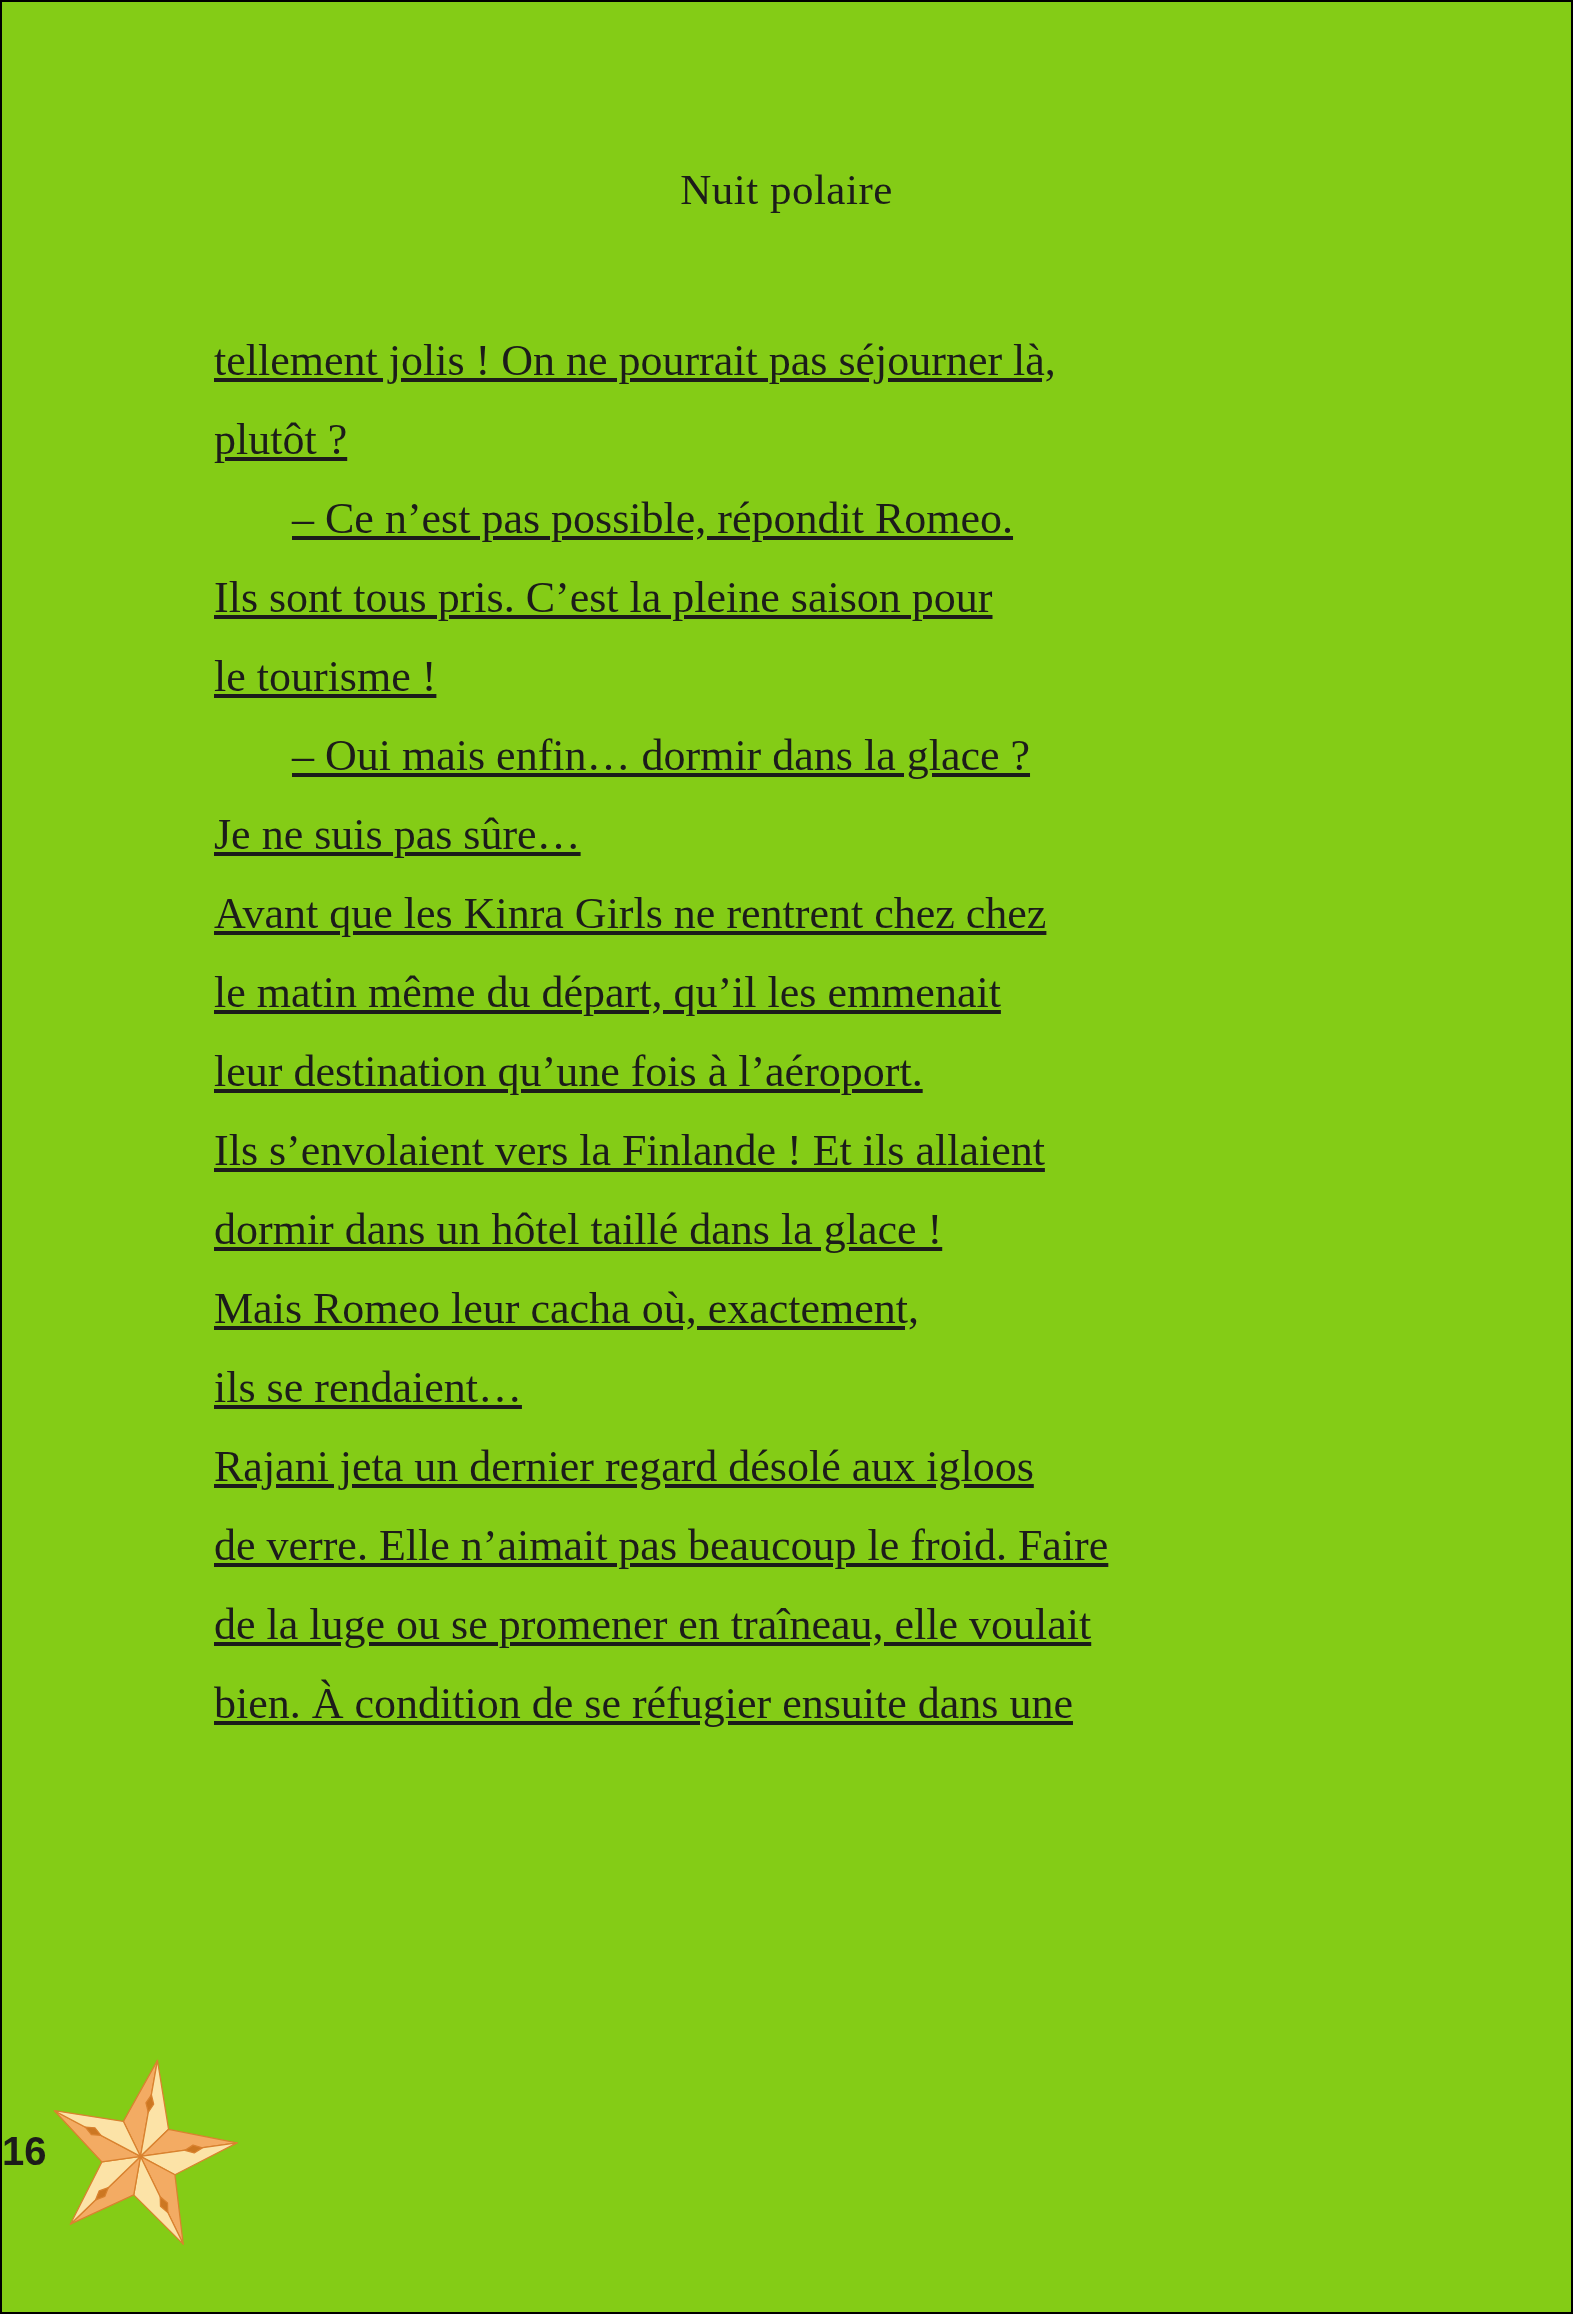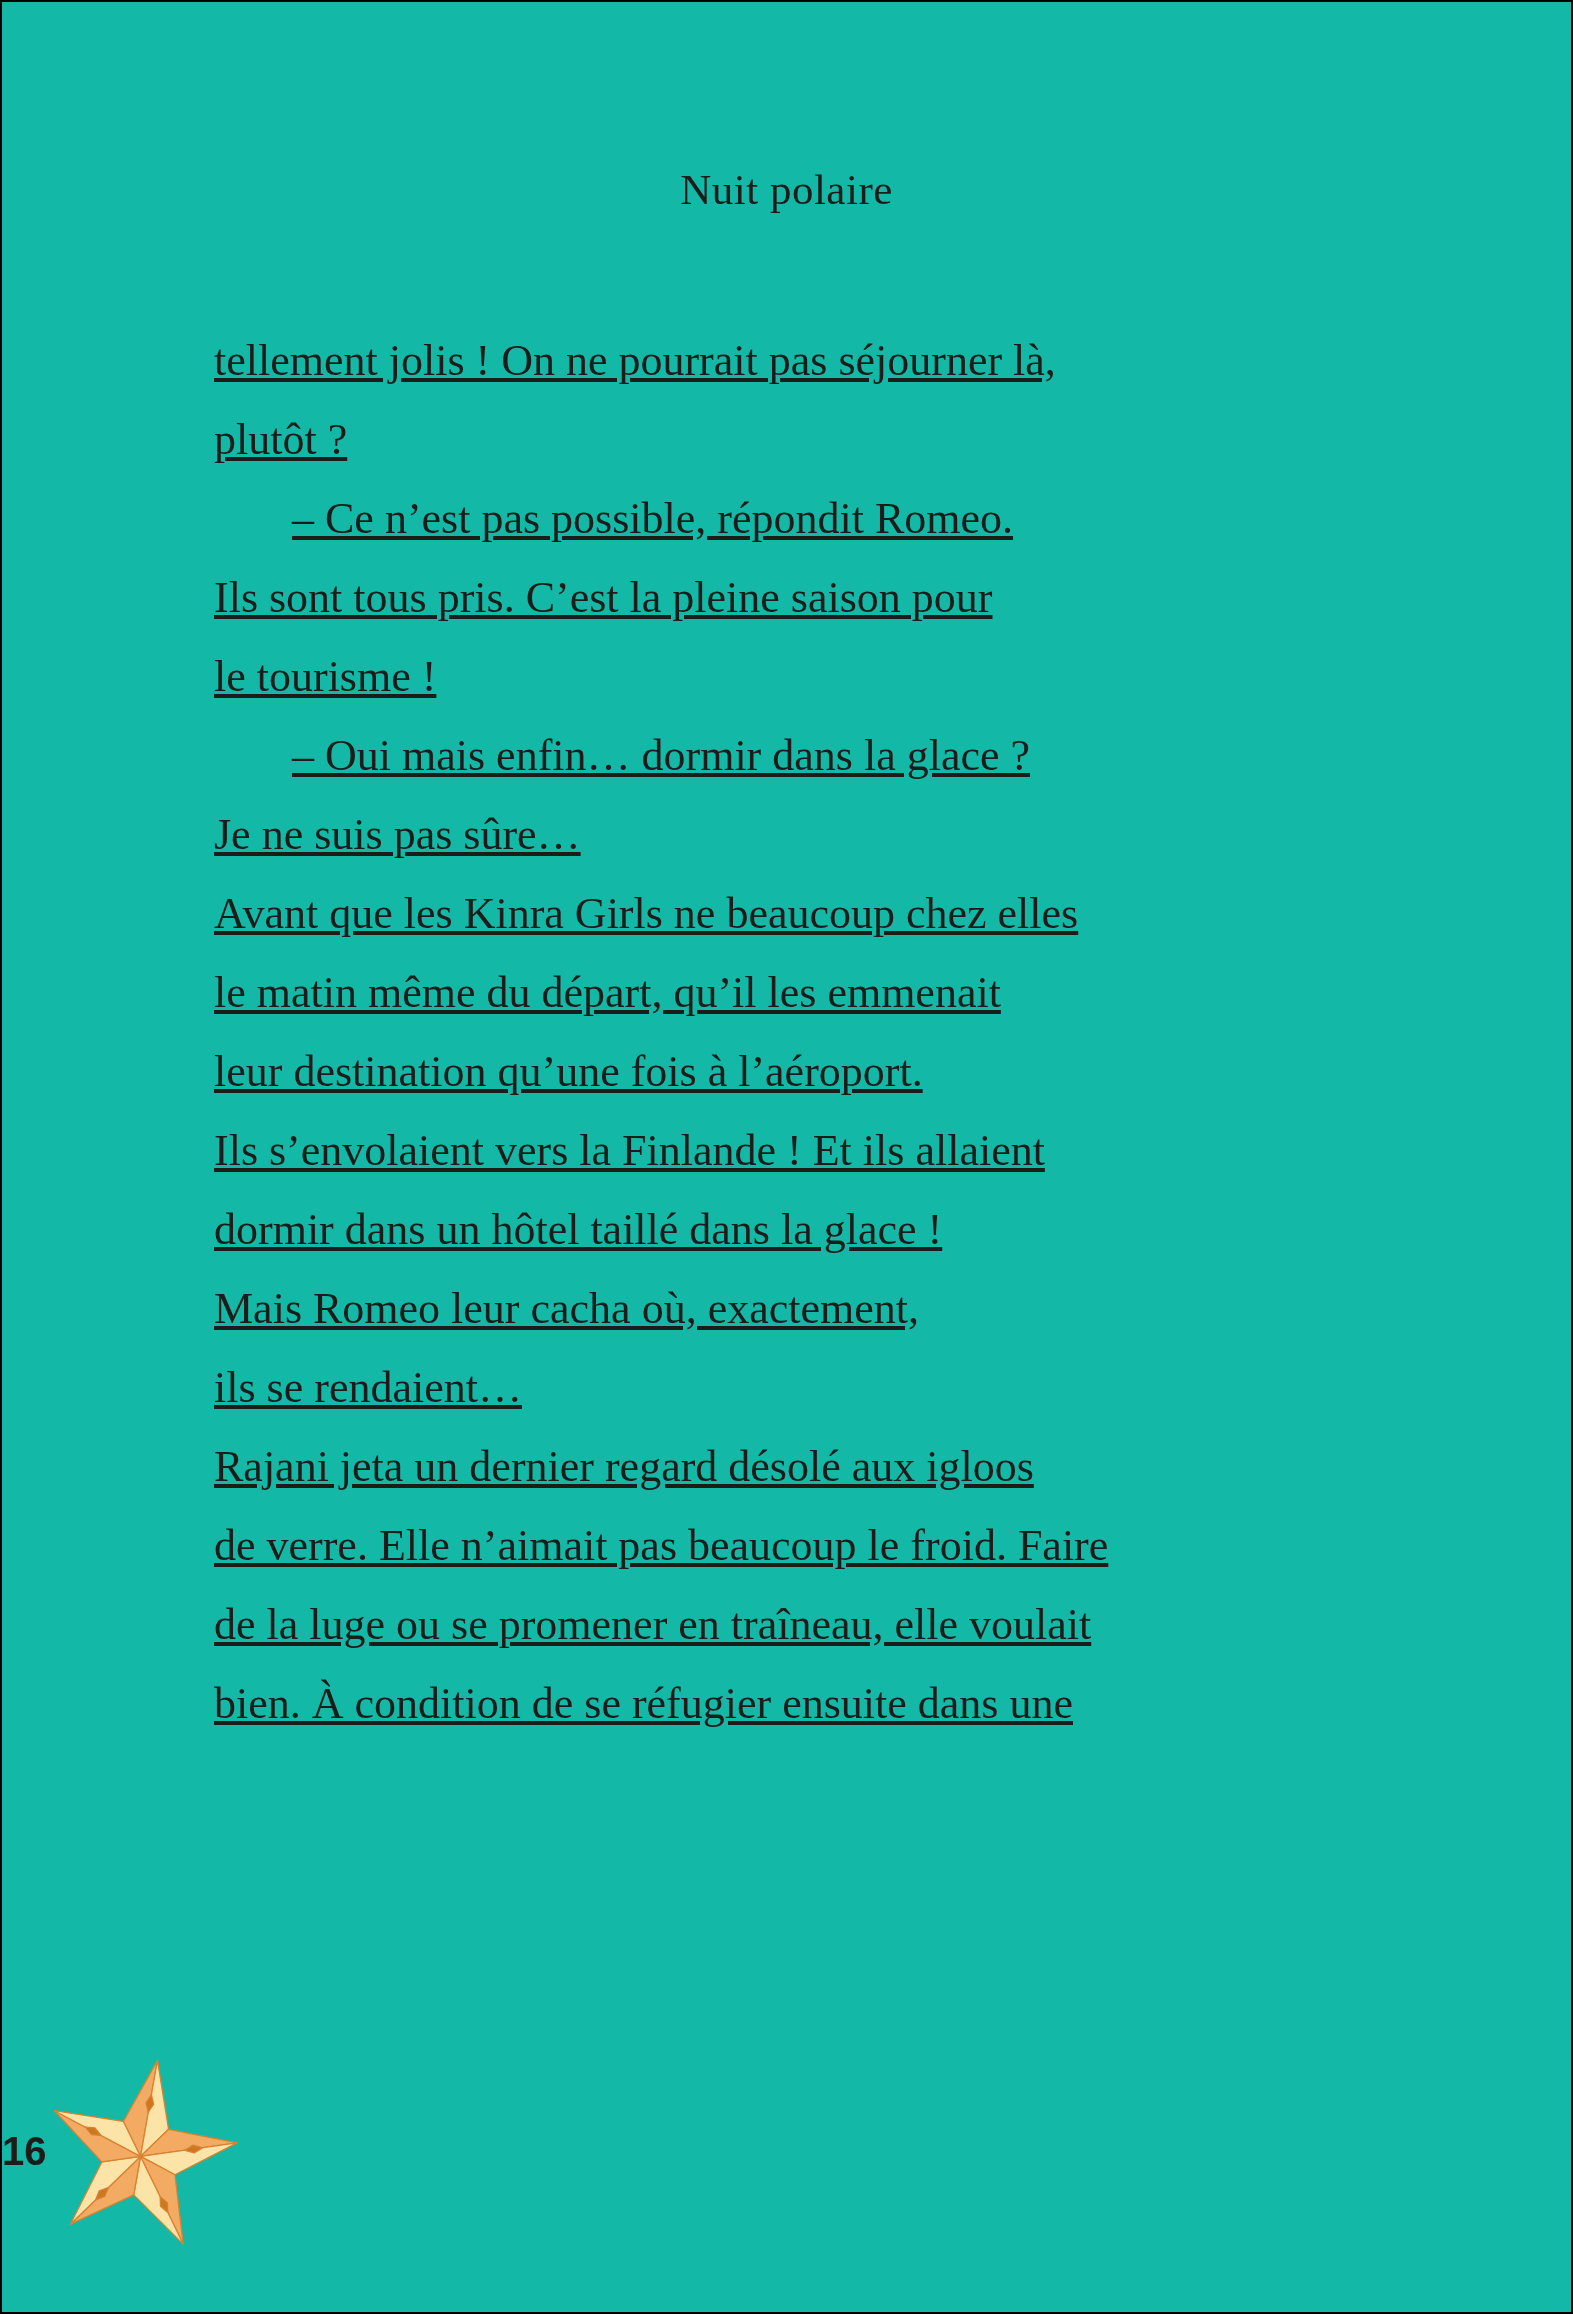--- a/index.html
+++ b/index.html
@@ -4,21 +4,21 @@
 <style>
   :root{
     --text-color:#1c1c1a;
     --border-color:#000000;
     --star-outline:#d9822f;
   }
   html,body{margin:0;padding:0;background:#777;}
   .page{
     position:relative;
     width:1573px;height:2314px;
-    background:#14b8a6;
+    background:#84cc16;
     box-sizing:border-box;
     border:2.9px solid var(--border-color);
     overflow:hidden;
     font-family:"Liberation Serif", serif;
     color:var(--text-color);
   }
   .chapter-title{
     position:absolute;
     top:166px;left:0;right:0;
     text-align:center;
@@ -66,21 +66,21 @@
   <div class="chapter-title">Nuit polaire</div>
 
   <div class="body-text">
       <div class="line">tellement jolis ! On ne pourrait pas séjourner là,</div>
       <div class="line">plutôt ?</div>
       <div class="line indent">– Ce n’est pas possible, répondit Romeo.</div>
       <div class="line">Ils sont tous pris. C’est la pleine saison pour</div>
       <div class="line">le tourisme !</div>
       <div class="line indent">– Oui mais enfin… dormir dans la glace ?</div>
       <div class="line">Je ne suis pas sûre…</div>
-      <div class="line">Avant que les Kinra Girls ne beaucoup chez elles</div>
+      <div class="line">Avant que les Kinra Girls ne rentrent chez chez</div>
       <div class="line">le matin même du départ, qu’il les emmenait</div>
       <div class="line">leur destination qu’une fois à l’aéroport.</div>
       <div class="line">Ils s’envolaient vers la Finlande ! Et ils allaient</div>
       <div class="line">dormir dans un hôtel taillé dans la glace !</div>
       <div class="line">Mais Romeo leur cacha où, exactement,</div>
       <div class="line">ils se rendaient…</div>
       <div class="line">Rajani jeta un dernier regard désolé aux igloos</div>
       <div class="line">de verre. Elle n’aimait pas beaucoup le froid. Faire</div>
       <div class="line">de la luge ou se promener en traîneau, elle voulait</div>
       <div class="line">bien. À condition de se réfugier ensuite dans une</div>

